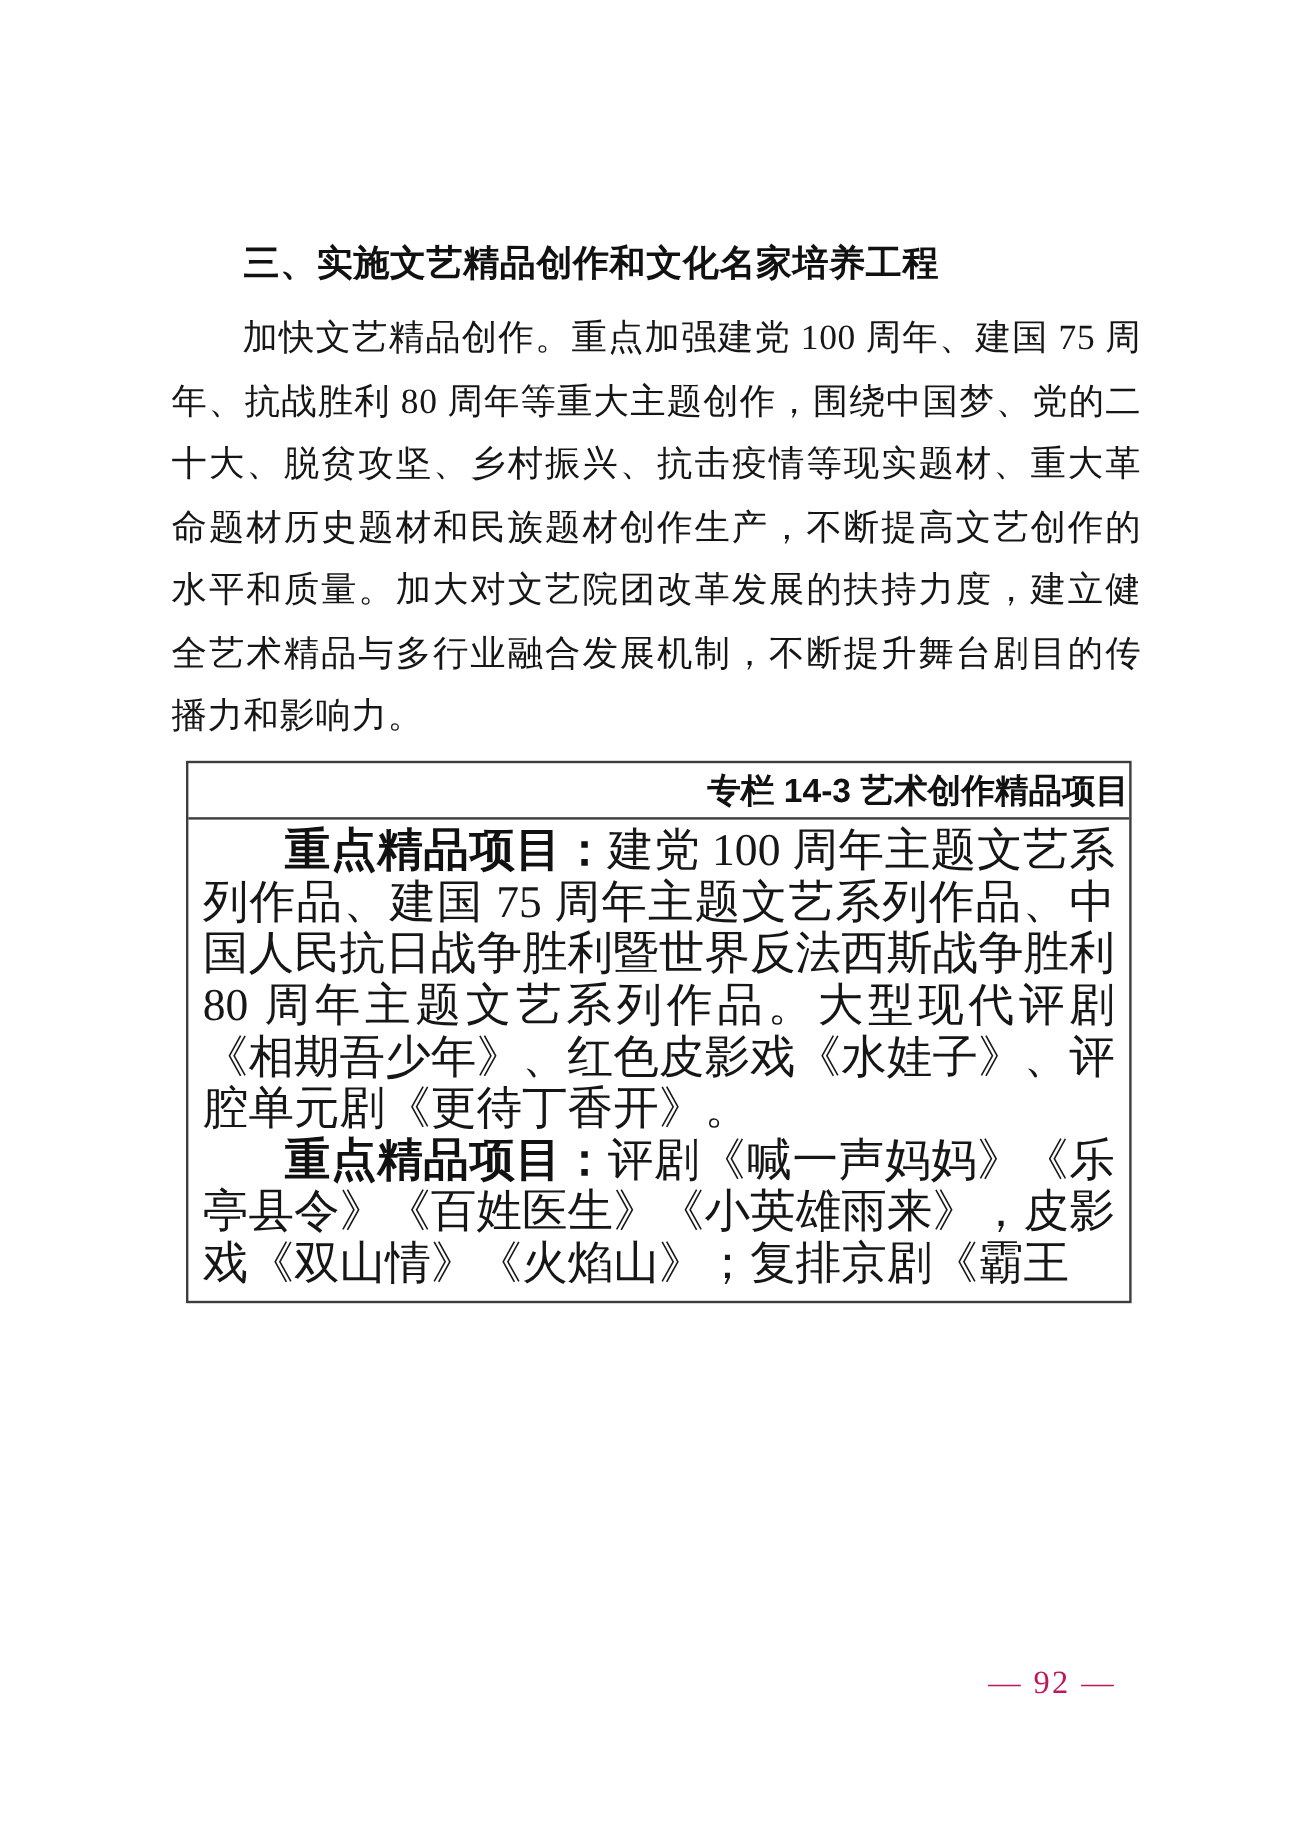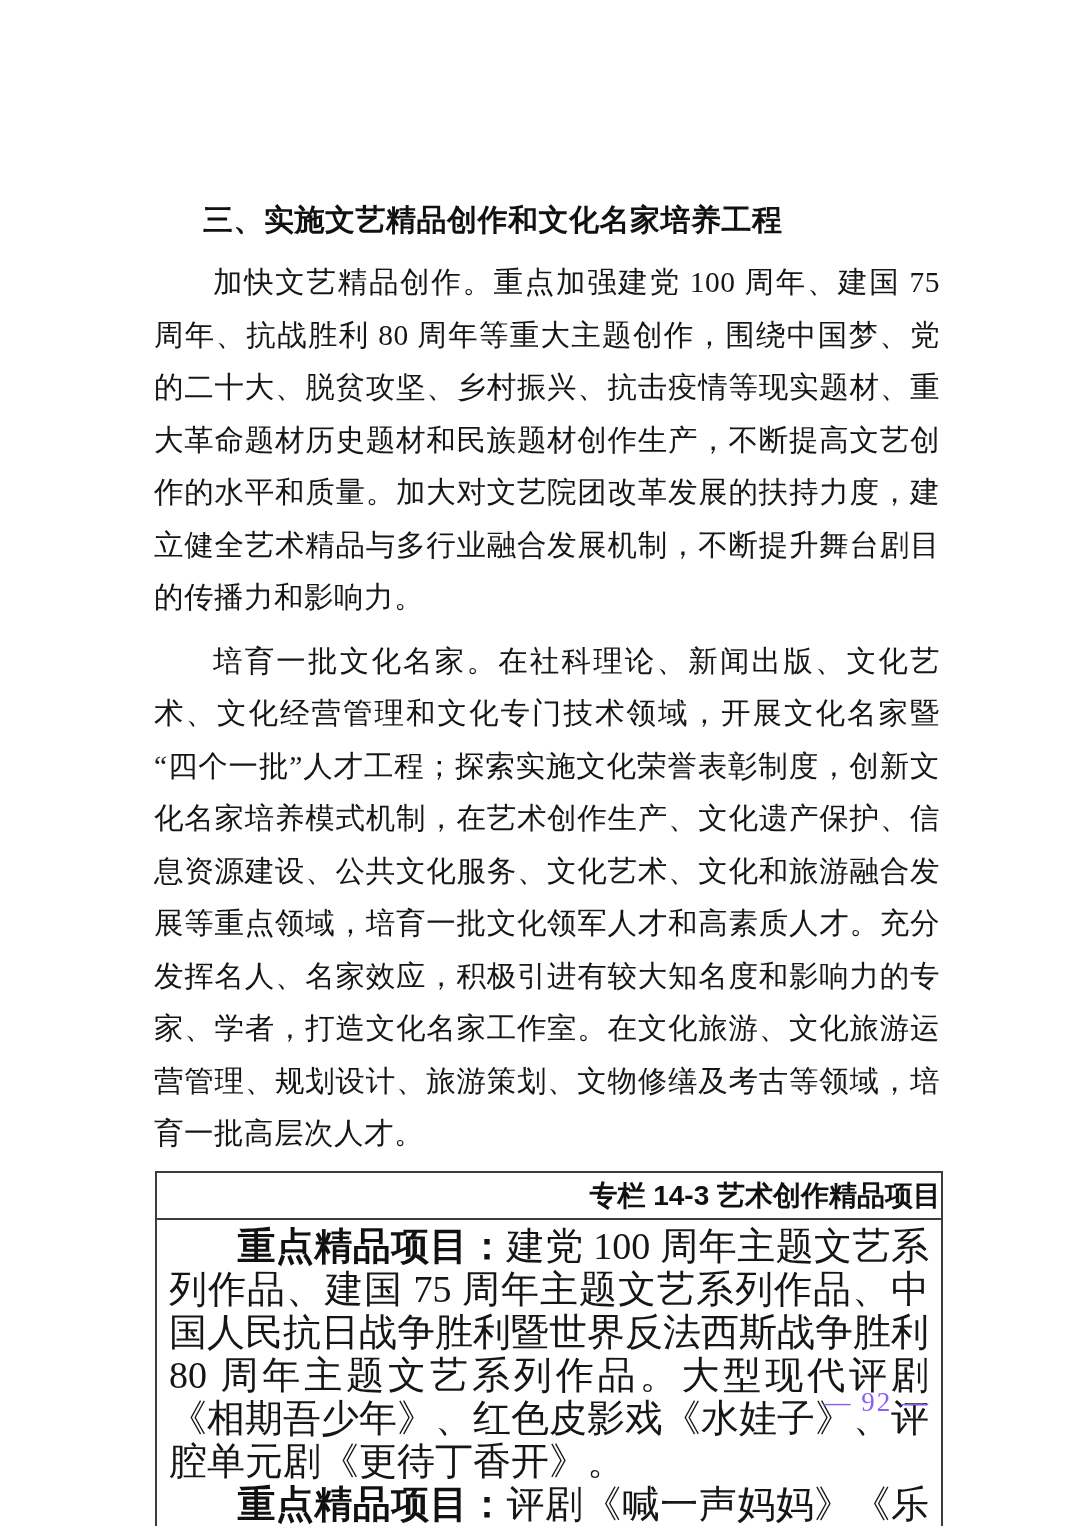--- a/index.html
+++ b/index.html
@@ -26,21 +26,21 @@
     margin: 0 0 14px 0;
     font-family: "Liberation Sans", "DejaVu Sans", sans-serif;
     font-weight: bold;
     font-size: 30px;
     line-height: 44px;
     text-indent: 2em;
     letter-spacing: 0.5px;
     color: #111111;
   }
   .body-para {
-    margin: 11px;
+    margin: 0;
     font-size: 29.5px;
     line-height: 52.5px;
     text-indent: 2em;
     text-align: justify;
     text-justify: inter-ideograph;
     letter-spacing: 0.5px;
     color: #161616;
   }
   .column-box {
     margin: 10px 8px 0 12px;
@@ -74,36 +74,35 @@
     font-weight: bold;
     color: #111111;
   }
   .page-number {
     position: absolute;
     top: 1386px;
     right: 138px;
     font-size: 27px;
     line-height: 32px;
     letter-spacing: 2px;
-    color: #8b5cf6;
+    color: #be185d;
     white-space: nowrap;
   }
 </style>
 </head>
 <body>
 
 <div class="page">
 
   <div class="content">
 
     <h2 class="heading"><span>三、实施文艺精品创作和文化名家培养工程</span></h2>
 
     <p class="body-para">加快文艺精品创作。重点加强建党 100 周年、建国 75 周年、抗战胜利 80 周年等重大主题创作，围绕中国梦、党的二十大、脱贫攻坚、乡村振兴、抗击疫情等现实题材、重大革命题材历史题材和民族题材创作生产，不断提高文艺创作的水平和质量。加大对文艺院团改革发展的扶持力度，建立健全艺术精品与多行业融合发展机制，不断提升舞台剧目的传播力和影响力。</p>
 
-    <p class="body-para">培育一批文化名家。在社科理论、新闻出版、文化艺术、文化经营管理和文化专门技术领域，开展文化名家暨“四个一批”人才工程；探索实施文化荣誉表彰制度，创新文化名家培养模式机制，在艺术创作生产、文化遗产保护、信息资源建设、公共文化服务、文化艺术、文化和旅游融合发展等重点领域，培育一批文化领军人才和高素质人才。充分发挥名人、名家效应，积极引进有较大知名度和影响力的专家、学者，打造文化名家工作室。在文化旅游、文化旅游运营管理、规划设计、旅游策划、文物修缮及考古等领域，培育一批高层次人才。</p>
 
     <div class="column-box">
       <div class="box-title">专栏 14-3 艺术创作精品项目</div>
       <div class="box-body">
         <p class="box-para"><span class="box-label">重点精品项目：</span><span>建党 100 周年主题文艺系列作品、建国 75 周年主题文艺系列作品、中国人民抗日战争胜利暨世界反法西斯战争胜利 80 周年主题文艺系列作品。大型现代评剧《相期吾少年》、红色皮影戏《水娃子》、评腔单元剧《更待丁香开》。</span></p>
         <p class="box-para"><span class="box-label">重点精品项目：</span><span>评剧《喊一声妈妈》《乐亭县令》《百姓医生》《小英雄雨来》，皮影戏《双山情》《火焰山》；复排京剧《霸王</span></p>
       </div>
     </div>
 
   </div>

